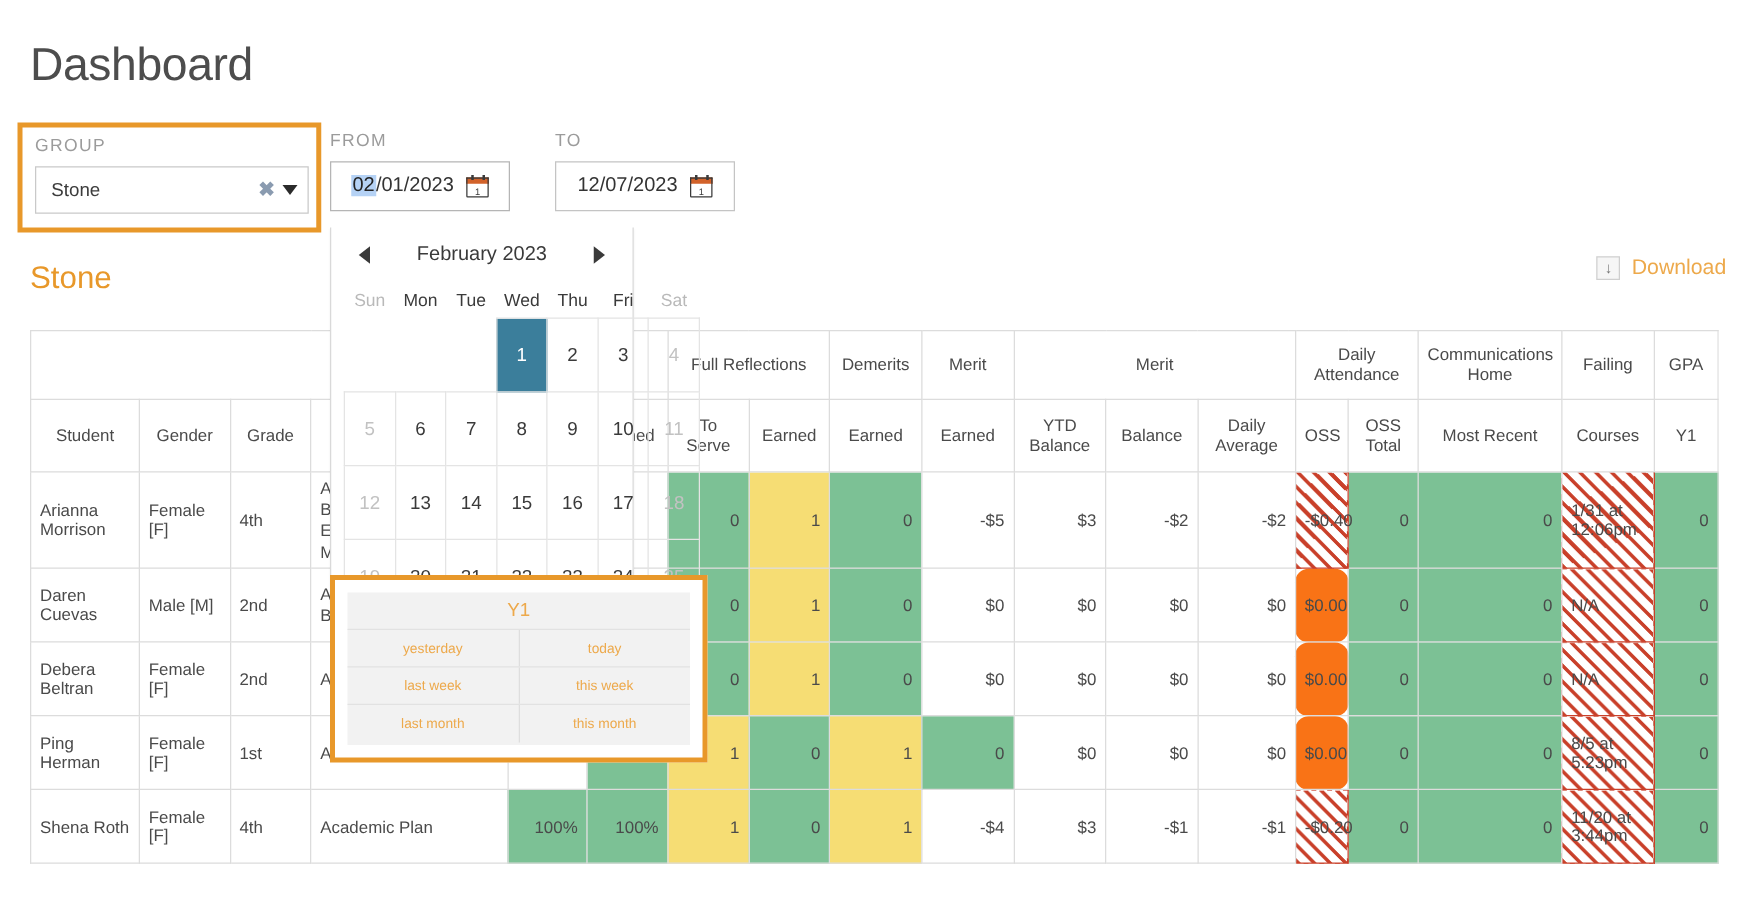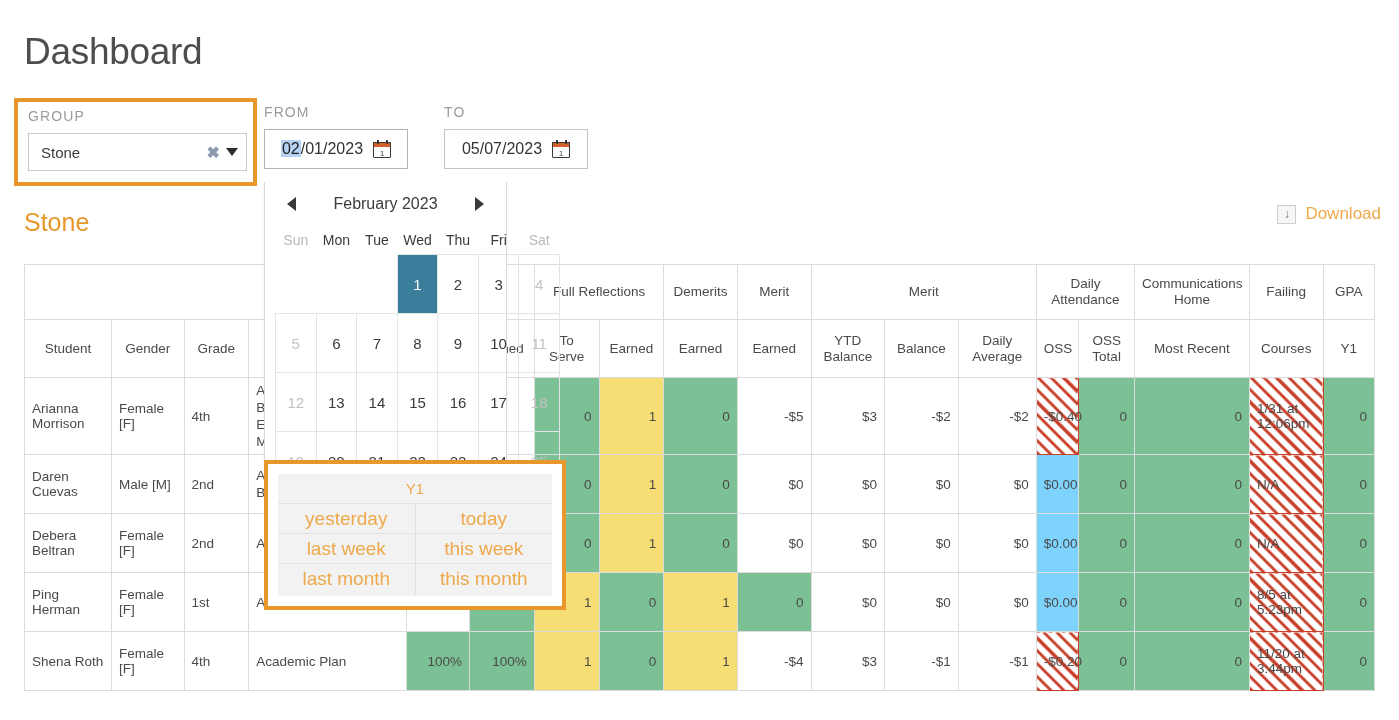--- a/index.html
+++ b/index.html
@@ -82,21 +82,21 @@
   table.grid thead th { text-align: center; background: #fff; height: 28px; line-height: 16px; }
   thead tr.r1 th { height: 55px; }
   thead tr.r2 th { height: 58px; }
   td.num { text-align: right; }
   td.lft { text-align: left; }
   tbody tr { height: 59px; }
   tbody td { height: 59px; }
   .stu { color: #eda94b; }
   .cell-green  { background: #7cc195; }
   .cell-yellow { background: #f6dd74; }
-  .cell-salmon { background: #7dd3fc; }
+  .cell-salmon { background: #f97316; border-radius: 11px; }
   .cell-hatch {
     background-color: #ffffff;
     background-image: repeating-linear-gradient(45deg,
         #c9402a 0, #c9402a 3px, transparent 3px, transparent 9px);
     border: 1.5px solid #c9402a !important;
   }
   .cell-hatch span { position: relative; }
   .wrapcell { white-space: normal; line-height: 17px; }
 
   
@@ -124,21 +124,21 @@
   
   .shortcuts {
     position: absolute; left: 264px; top: 460px; width: 302px; height: 150px;
     border: 4px solid #e8982a; background: #fff; padding: 10px; z-index: 50;
   }
   .sc-inner { background: #f2f2f2; width: 100%; height: 100%; }
   .sc-row { display: flex; height: 30px; border-bottom: 1px solid #e2e2e2; }
   .sc-row:last-child { border-bottom: none; }
   .sc-cell {
     flex: 1; display: flex; align-items: center; justify-content: center;
-    font-size: 19px; color: #eda94b; cursor: pointer;
+    font-size: 11px; color: #eda94b; cursor: pointer;
   }
   .sc-cell + .sc-cell { border-left: 1px solid #dedede; }
   .sc-row.title .sc-cell { font-size: 15px; }
 </style>
 </head>
 <body>
 
 <div id="root">
 
   <div class="page-title">Dashboard</div>
@@ -162,21 +162,21 @@
         <span class="pin1"></span>
           <span class="pin2"></span>
           <span class="num">1</span>
       </span>
     </div>
   </div>
 
   <div class="date-field to">
     <div class="field-label">TO</div>
     <div class="date-input">
-      <span>05/07/2023</span>
+      <span>12/07/2023</span>
       <span class="cal-ico">
         <span class="body"></span>
           <span class="top"></span>
         <span class="pin1"></span>
           <span class="pin2"></span>
           <span class="num">1</span>
       </span>
     </div>
   </div>
 

